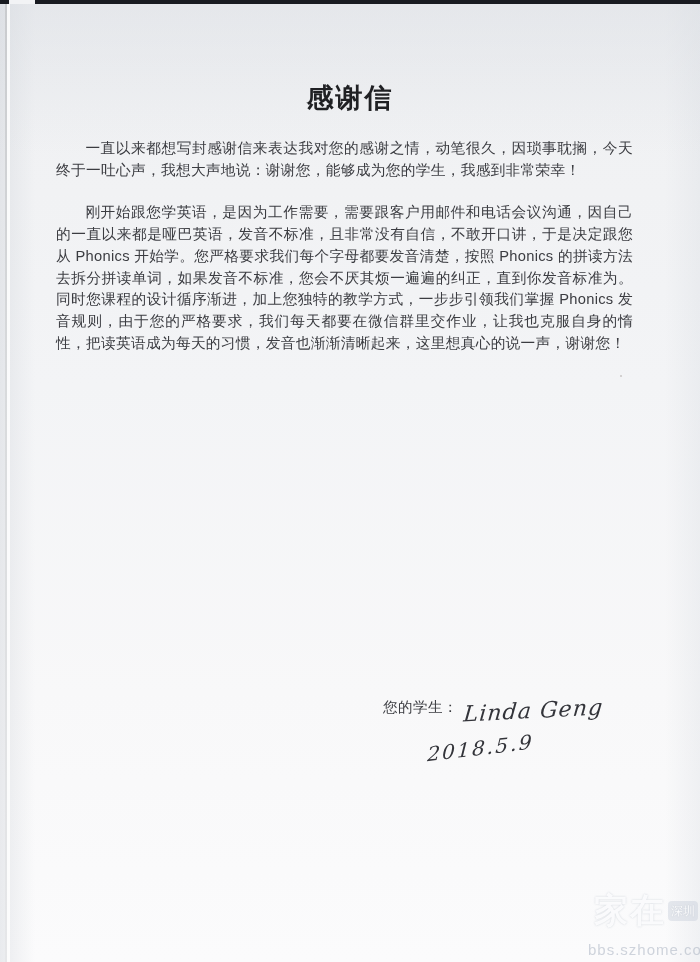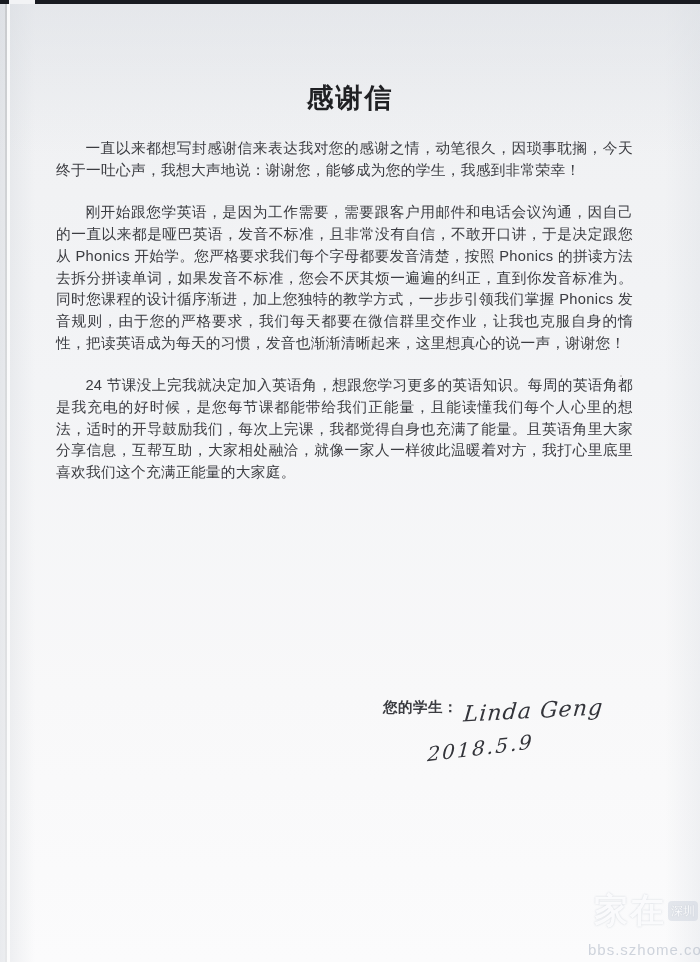--- a/index.html
+++ b/index.html
@@ -33,21 +33,21 @@
     color:#1f2023;
   }
   .body-text {
     position:absolute; top:138px; left:56px; width:589px;
     font-size:14.7px; line-height:21.7px; letter-spacing:0.3px;
     color:#3b3c41; text-align:justify;
   }
   .body-text p { margin:0 12px 21px 0; text-indent:2em; }
 
   .signature { position:absolute; top:698px; left:383px; white-space:nowrap; }
-  .sig-label { font-size:14.5px; color:#3b3c41; letter-spacing:0.5px; vertical-align:6px;font-weight:bold; }
+  .sig-label { font-size:14.5px; color:#3b3c41; letter-spacing:0.5px; vertical-align:6px; }
   .handwriting {
     font-family:"DejaVu Serif", serif; font-style:italic; color:#33343a;
   }
   .sig-name {
     display:inline-block; font-size:22px; letter-spacing:1px;
     transform:skewX(-8deg) rotate(-3deg); margin-left:6px;
   }
   .sig-date {
     display:inline-block; position:absolute; top:736px; left:428px;
     font-size:20px; letter-spacing:2px;
@@ -89,21 +89,20 @@
   <div class="top-strip-gap"></div>
   <div class="left-line"></div>
   <div class="left-line-hl"></div>
 
   <div class="page">
     <h1 class="title">感谢信</h1>
 
     <div class="body-text">
       <p>一直以来都想写封感谢信来表达我对您的感谢之情，动笔很久，因琐事耽搁，今天终于一吐心声，我想大声地说：谢谢您，能够成为您的学生，我感到非常荣幸！</p>
       <p>刚开始跟您学英语，是因为工作需要，需要跟客户用邮件和电话会议沟通，因自己的一直以来都是哑巴英语，发音不标准，且非常没有自信，不敢开口讲，于是决定跟您从 Phonics 开始学。您严格要求我们每个字母都要发音清楚，按照 Phonics 的拼读方法去拆分拼读单词，如果发音不标准，您会不厌其烦一遍遍的纠正，直到你发音标准为。同时您课程的设计循序渐进，加上您独特的教学方式，一步步引领我们掌握 Phonics 发音规则，由于您的严格要求，我们每天都要在微信群里交作业，让我也克服自身的惰性，把读英语成为每天的习惯，发音也渐渐清晰起来，这里想真心的说一声，谢谢您！</p>
-      <p>24 节课没上完我就决定加入英语角，想跟您学习更多的英语知识。每周的英语角都是我充电的好时候，是您每节课都能带给我们正能量，且能读懂我们每个人心里的想法，适时的开导鼓励我们，每次上完课，我都觉得自身也充满了能量。且英语角里大家分享信息，互帮互助，大家相处融洽，就像一家人一样彼此温暖着对方，我打心里底里喜欢我们这个充满正能量的大家庭。</p>
     </div>
 
     <div class="signature">
       <span class="sig-label">您的学生：</span><span class="handwriting sig-name">Linda Geng</span>
     </div>
     <span class="sig-date">2018.5.9</span>
   </div>
 
   <div class="watermark">
     <div class="wm-row">

